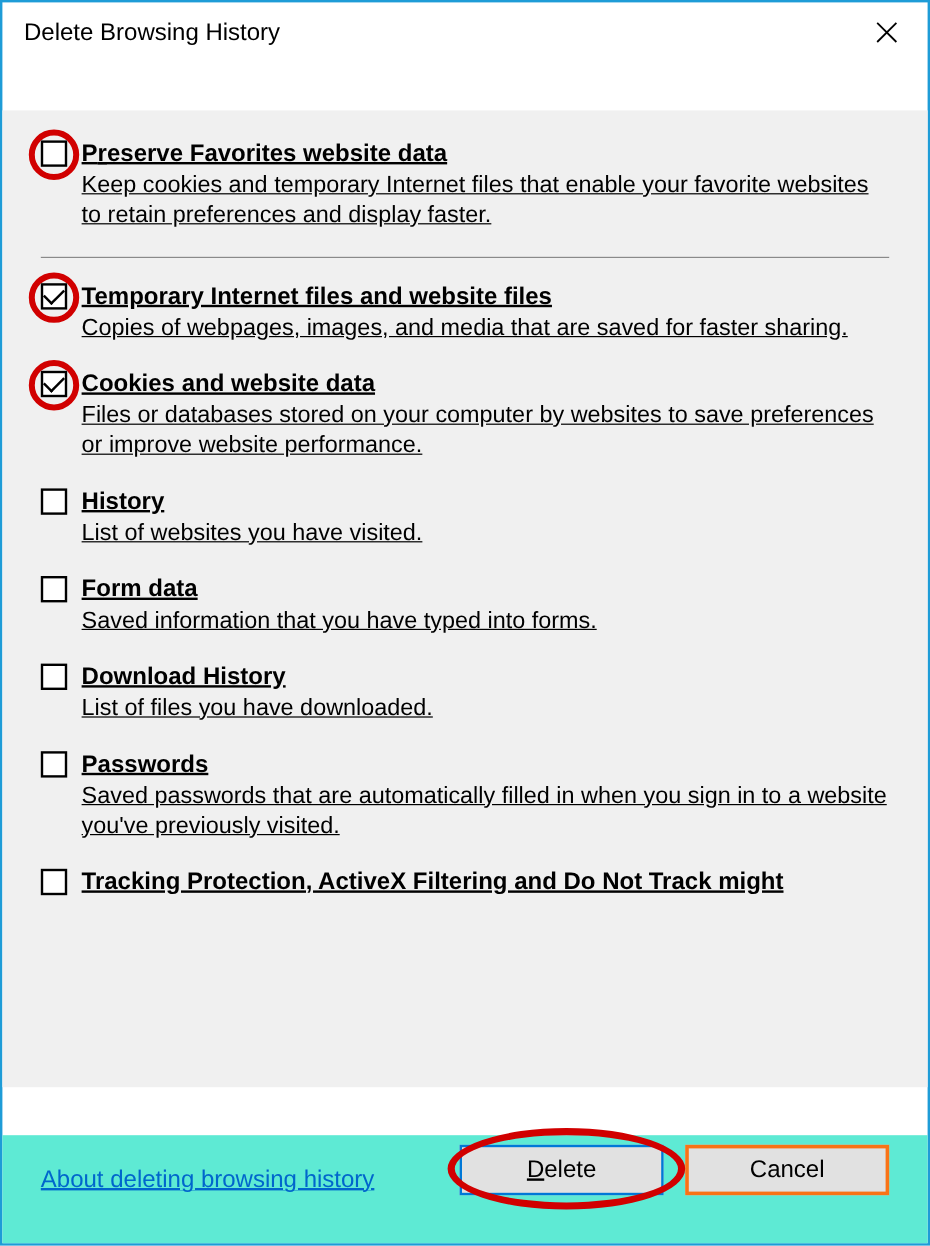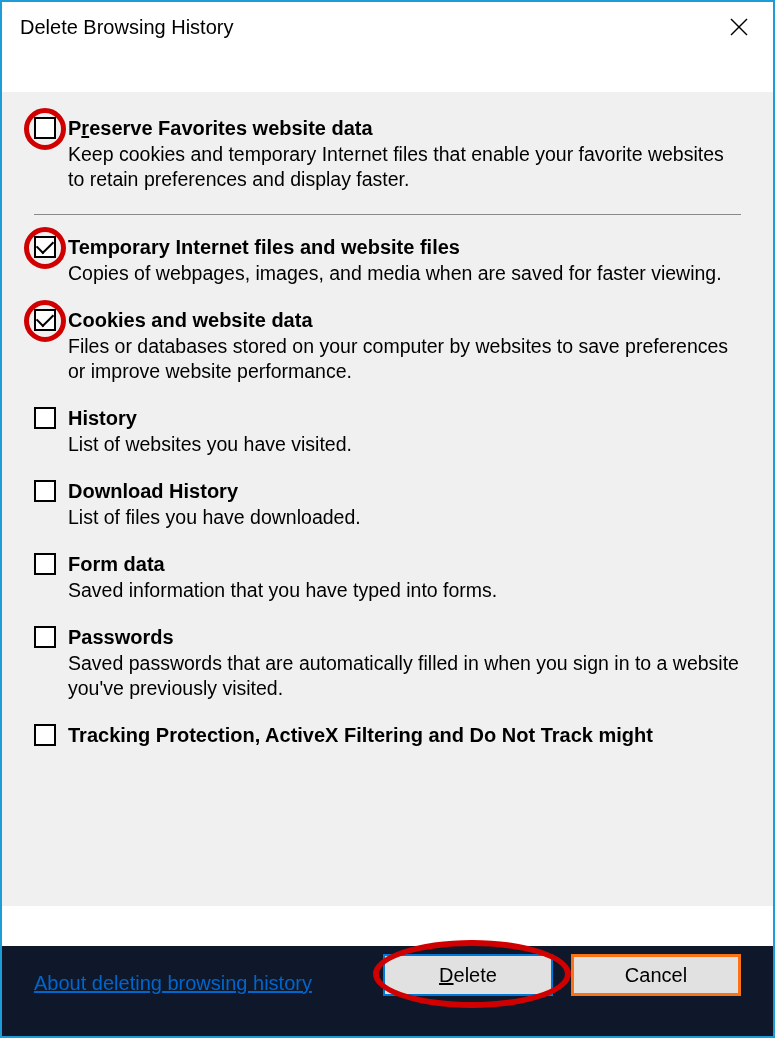--- a/index.html
+++ b/index.html
@@ -40,20 +40,21 @@
     align-items: center;
     justify-content: center;
     cursor: pointer;
   }
   .close-btn svg { width: 18px; height: 18px; }
   .content {
     flex: 1;
     padding: 18px 32px 0 32px;
     background: #f0f0f0;
     overflow: hidden;
+    text-decoration: underline;
   }
   .option {
     display: flex;
     align-items: flex-start;
     margin-bottom: 22px;
     position: relative;
   }
   .option.first { margin-top: 6px; }
   .cb-wrap {
     position: relative;
@@ -112,21 +113,21 @@
     line-height: 1.28;
     margin-top: 2px;
   }
   .divider {
     border: none;
     border-top: 1px solid #8a8a8a;
     margin: 10px 0 20px 0;
   }
   .footer {
     height: 90px;
-    background: #0f172a;
+    background: #5eead4;
     display: flex;
     align-items: center;
     padding: 0 32px 16px 32px;
     position: relative;
   }
   .help-link {
     color: #0066cc;
     text-decoration: underline;
     font-size: 20px;
     cursor: pointer;
@@ -195,21 +196,21 @@
 
     <hr class="divider">
 
     <div class="option">
       <div class="cb-wrap">
         <div class="circle-annot"></div>
         <div class="cb checked"></div>
       </div>
       <div class="opt-text">
         <div class="opt-label">Temporary Internet files and website files</div>
-        <div class="opt-desc">Copies of webpages, images, and media when are saved for faster viewing.</div>
+        <div class="opt-desc">Copies of webpages, images, and media that are saved for faster sharing.</div>
       </div>
     </div>
 
     <div class="option">
       <div class="cb-wrap">
         <div class="circle-annot"></div>
         <div class="cb checked"></div>
       </div>
       <div class="opt-text">
         <div class="opt-label">Cookies and website data</div>
@@ -225,32 +226,32 @@
         <div class="opt-label">History</div>
         <div class="opt-desc">List of websites you have visited.</div>
       </div>
     </div>
 
     <div class="option">
       <div class="cb-wrap">
         <div class="cb"></div>
       </div>
       <div class="opt-text">
+        <div class="opt-label">Form data</div>
+        <div class="opt-desc">Saved information that you have typed into forms.</div>
+      </div>
+    </div>
+
+    <div class="option">
+      <div class="cb-wrap">
+        <div class="cb"></div>
+      </div>
+      <div class="opt-text">
         <div class="opt-label">Download History</div>
         <div class="opt-desc">List of files you have downloaded.</div>
-      </div>
-    </div>
-
-    <div class="option">
-      <div class="cb-wrap">
-        <div class="cb"></div>
-      </div>
-      <div class="opt-text">
-        <div class="opt-label">Form data</div>
-        <div class="opt-desc">Saved information that you have typed into forms.</div>
       </div>
     </div>
 
     <div class="option">
       <div class="cb-wrap">
         <div class="cb"></div>
       </div>
       <div class="opt-text">
         <div class="opt-label">Passwords</div>
         <div class="opt-desc">Saved passwords that are automatically filled in when you sign in to a website you've previously visited.</div>

